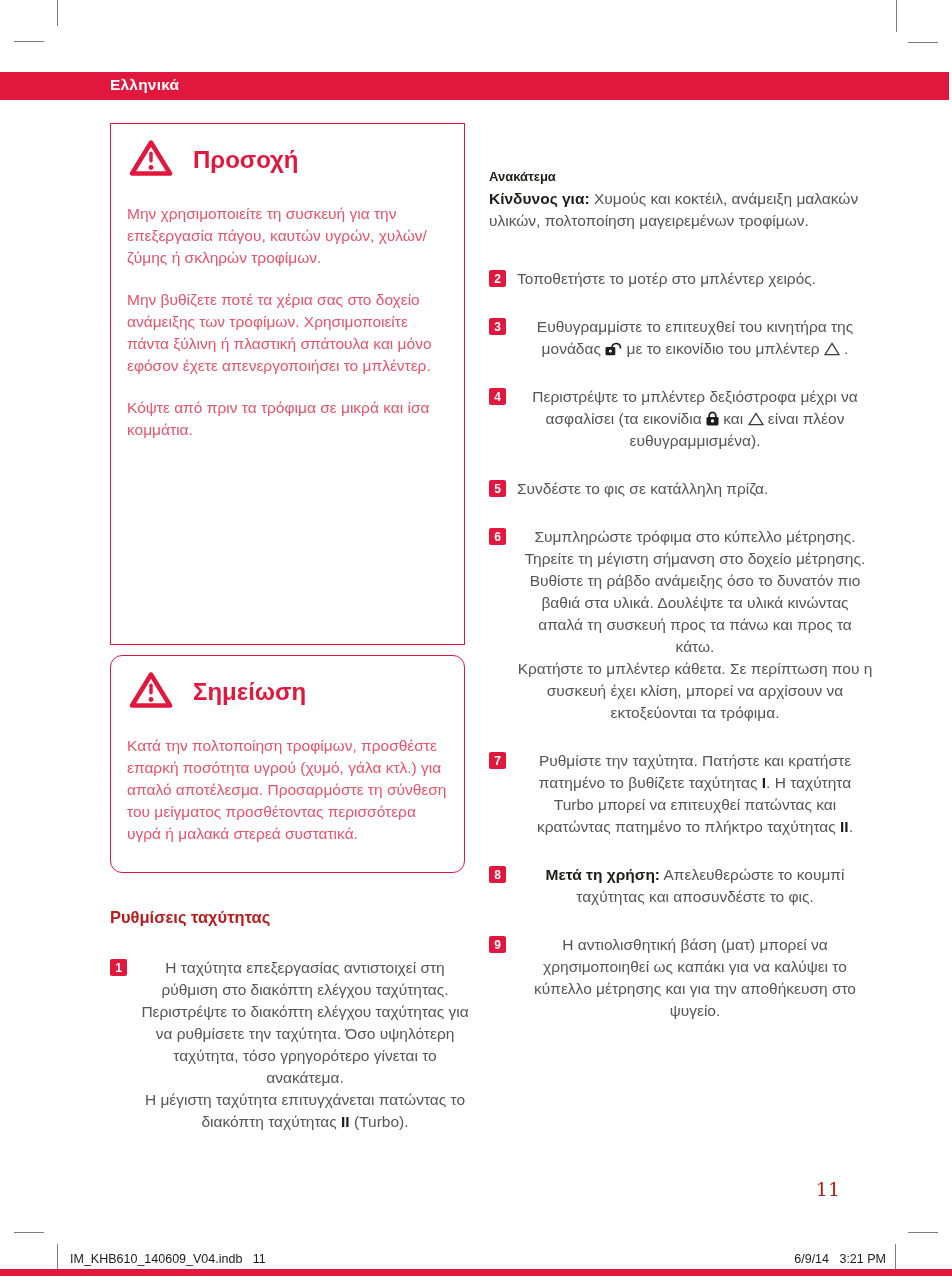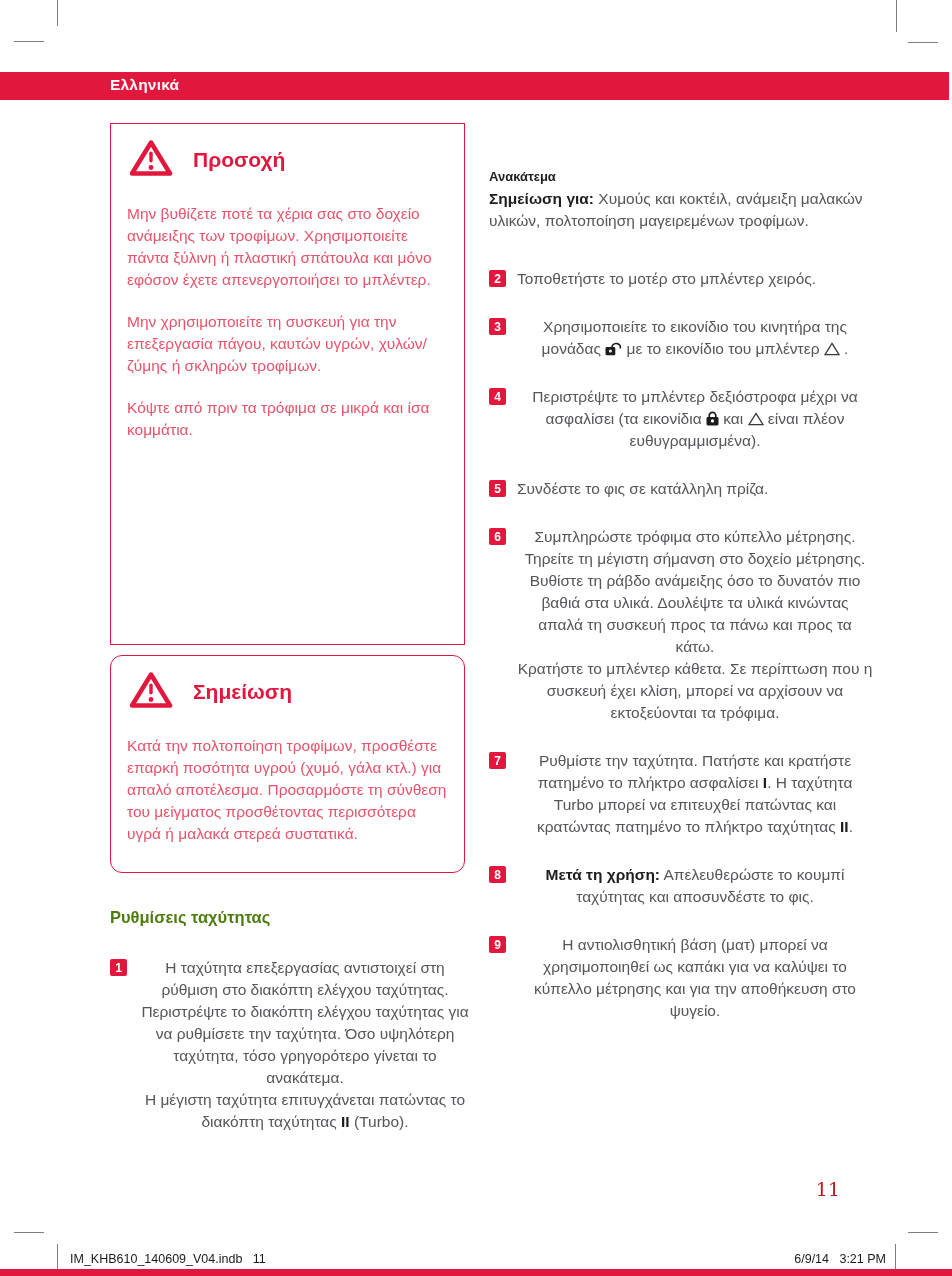--- a/index.html
+++ b/index.html
@@ -12,28 +12,28 @@
   
   .header-bar{position:absolute;left:0;top:72px;width:949px;height:28px;background:#E2173D;}
   .header-label{position:absolute;left:110px;top:4px;color:#fff;font-weight:bold;font-size:15.5px;letter-spacing:.2px;}
 
   
   .warn-box{position:absolute;left:110px;width:355px;border:1px solid #E2173D;background:#fff;
             box-sizing:border-box;padding:14px 16px 10px 16px;}
   .box-caution{top:123px;height:522px;}
   .box-note{top:655px;height:218px;border-radius:12px;}
   .box-head{display:flex;align-items:center;gap:20px;margin-bottom:21px;padding-left:2px;}
-  .box-title{color:#E2173D;font-weight:bold;font-size:21px;}
+  .box-title{color:#E2173D;font-weight:bold;font-size:24px;}
   .red-text .para{color:#E7536A;}
   .red-text .seg-bold{color:#E2173D;font-weight:bold;}
   .para{margin:0 0 20px 0;font-size:15.5px;line-height:22px;}
   .para:last-child{margin-bottom:0;}
 
   
-  .section-heading{position:absolute;left:110px;font-size:16.5px;font-weight:bold;color:#4d7c0f;text-align:right;}
+  .section-heading{position:absolute;left:110px;font-size:16.5px;font-weight:bold;color:#b91c1c;text-align:right;}
   .speed-heading{top:908px;}
   .speed-steps{position:absolute;left:110px;top:957px;width:362px;}
   .col-right{position:absolute;left:489px;top:122px;width:384px;}
   .blend-heading{font-size:13px;font-weight:bold;color:#1D1D1B;line-height:22px;margin-top:44px;}
   .intro .para{margin-bottom:0;}
   .dark-text .para,.step-text{color:#55555A;}
   .dark-text .seg-bold,.step-text .seg-bold{color:#1D1D1B;font-weight:bold;}
 
   
   .step{display:flex;gap:11px;margin-top:26px;}
@@ -75,22 +75,22 @@
       <span>
         <svg width="44" height="40" viewBox="0 0 44 40">
           <path d="M22 4.5 L41 35.5 H3 Z" fill="#ffffff" stroke="#E2173D" stroke-width="4.5" stroke-linejoin="round"></path>
           <rect x="20.3" y="13.5" width="3.4" height="11" rx="1.7" fill="#E2173D"></rect>
           <circle cx="22" cy="29.5" r="2.4" fill="#E2173D"></circle>
         </svg>
       </span>
       <span class="box-title">Προσοχή</span>
     </div>
     <div>
+        <p class="para"><span class="seg">Μην χρησιμοποιείτε τη συσκευή για την επεξεργασία πάγου, καυτών υγρών, χυλών/ζύμης ή σκληρών τροφίμων.</span></p>
         <p class="para"><span class="seg">Μην βυθίζετε ποτέ τα χέρια σας στο δοχείο ανάμειξης των τροφίμων. Χρησιμοποιείτε πάντα ξύλινη ή πλαστική σπάτουλα και μόνο εφόσον έχετε απενεργοποιήσει το μπλέντερ.</span></p>
-        <p class="para"><span class="seg">Μην χρησιμοποιείτε τη συσκευή για την επεξεργασία πάγου, καυτών υγρών, χυλών/ζύμης ή σκληρών τροφίμων.</span></p>
         <p class="para"><span class="seg">Κόψτε από πριν τα τρόφιμα σε μικρά και ίσα κομμάτια.</span></p>
       </div>
   </div>
 
   <div class="warn-box box-note red-text">
     <div class="box-head">
       <span>
         <svg width="44" height="40" viewBox="0 0 44 40">
           <path d="M22 4.5 L41 35.5 H3 Z" fill="#ffffff" stroke="#E2173D" stroke-width="4.5" stroke-linejoin="round"></path>
           <rect x="20.3" y="13.5" width="3.4" height="11" rx="1.7" fill="#E2173D"></rect>
@@ -108,30 +108,30 @@
   <div class="speed-steps dark-text">
       <div class="step">
         <div class="step-num">1</div>
         <div class="step-text"><span class="seg">Η ταχύτητα επεξεργασίας αντιστοιχεί στη ρύθμιση στο διακόπτη ελέγχου ταχύτητας. Περιστρέψτε το διακόπτη ελέγχου ταχύτητας για να ρυθμίσετε την ταχύτητα. Όσο υψηλότερη ταχύτητα, τόσο γρηγορότερο γίνεται το ανακάτεμα.</span><br><span class="seg">Η μέγιστη ταχύτητα επιτυγχάνεται πατώντας το διακόπτη ταχύτητας </span><span class="seg seg-bold">II</span><span class="seg"> (Turbo).</span></div>
       </div>
     </div>
 
   <div class="col-right dark-text">
     <div class="blend-heading">Ανακάτεμα</div>
     <div class="intro">
-        <p class="para"><span class="seg seg-bold">Σημείωση για:</span><span class="seg"> Χυμούς και κοκτέιλ, ανάμειξη μαλακών υλικών, πολτοποίηση μαγειρεμένων τροφίμων.</span></p>
+        <p class="para"><span class="seg seg-bold">Κίνδυνος για:</span><span class="seg"> Χυμούς και κοκτέιλ, ανάμειξη μαλακών υλικών, πολτοποίηση μαγειρεμένων τροφίμων.</span></p>
       </div>
     <div class="blend-steps">
         <div class="step">
           <div class="step-num">2</div>
           <div class="step-text"><span class="seg">Τοποθετήστε το μοτέρ στο μπλέντερ χειρός.</span></div>
         </div>
         <div class="step">
           <div class="step-num">3</div>
-          <div class="step-text"><span class="seg">Χρησιμοποιείτε το εικονίδιο του κινητήρα της μονάδας </span><span class="inline-icon"><svg width="17" height="15" viewBox="0 0 17 15">
+          <div class="step-text"><span class="seg">Ευθυγραμμίστε το επιτευχθεί του κινητήρα της μονάδας </span><span class="inline-icon"><svg width="17" height="15" viewBox="0 0 17 15">
                 <path d="M7 6.2 A4.3 4.3 0 0 1 15.4 5.6 L15.4 7.6" fill="none" stroke="#1d1d1b" stroke-width="1.6"></path>
                 <rect x="0.5" y="6" width="9.8" height="8.3" rx="1.4" fill="#1d1d1b"></rect>
                 <circle cx="5.4" cy="9.9" r="1.5" fill="#ffffff"></circle>
               </svg></span><span class="seg"> με το εικονίδιο του μπλέντερ </span><span class="inline-icon"><svg width="16" height="14" viewBox="0 0 16 14">
                 <path d="M8 1.4 L15 12.7 L1 12.7 Z" fill="none" stroke="#3a3a3c" stroke-width="1.3"></path>
               </svg></span><span class="seg"> .</span></div>
         </div>
         <div class="step">
           <div class="step-num">4</div>
           <div class="step-text"><span class="seg">Περιστρέψτε το μπλέντερ δεξιόστροφα μέχρι να ασφαλίσει (τα εικονίδια </span><span class="inline-icon"><svg width="13" height="15" viewBox="0 0 13 15">
@@ -145,21 +145,21 @@
         <div class="step">
           <div class="step-num">5</div>
           <div class="step-text"><span class="seg">Συνδέστε το φις σε κατάλληλη πρίζα.</span></div>
         </div>
         <div class="step">
           <div class="step-num">6</div>
           <div class="step-text"><span class="seg">Συμπληρώστε τρόφιμα στο κύπελλο μέτρησης.</span><br><span class="seg">Τηρείτε τη μέγιστη σήμανση στο δοχείο μέτρησης.</span><br><span class="seg">Βυθίστε τη ράβδο ανάμειξης όσο το δυνατόν πιο βαθιά στα υλικά. Δουλέψτε τα υλικά κινώντας απαλά τη συσκευή προς τα πάνω και προς τα κάτω.</span><br><span class="seg">Κρατήστε το μπλέντερ κάθετα. Σε περίπτωση που η συσκευή έχει κλίση, μπορεί να αρχίσουν να εκτοξεύονται τα τρόφιμα.</span></div>
         </div>
         <div class="step">
           <div class="step-num">7</div>
-          <div class="step-text"><span class="seg">Ρυθμίστε την ταχύτητα. Πατήστε και κρατήστε πατημένο το πλήκτρο ασφαλίσει </span><span class="seg seg-bold">I</span><span class="seg">. Η ταχύτητα Turbo μπορεί να επιτευχθεί πατώντας και κρατώντας πατημένο το πλήκτρο ταχύτητας </span><span class="seg seg-bold">II</span><span class="seg">.</span></div>
+          <div class="step-text"><span class="seg">Ρυθμίστε την ταχύτητα. Πατήστε και κρατήστε πατημένο το βυθίζετε ταχύτητας </span><span class="seg seg-bold">I</span><span class="seg">. Η ταχύτητα Turbo μπορεί να επιτευχθεί πατώντας και κρατώντας πατημένο το πλήκτρο ταχύτητας </span><span class="seg seg-bold">II</span><span class="seg">.</span></div>
         </div>
         <div class="step">
           <div class="step-num">8</div>
           <div class="step-text"><span class="seg seg-bold">Μετά τη χρήση:</span><span class="seg"> Απελευθερώστε το κουμπί ταχύτητας και αποσυνδέστε το φις.</span></div>
         </div>
         <div class="step">
           <div class="step-num">9</div>
           <div class="step-text"><span class="seg">Η αντιολισθητική βάση (ματ) μπορεί να χρησιμοποιηθεί ως καπάκι για να καλύψει το κύπελλο μέτρησης και για την αποθήκευση στο ψυγείο.</span></div>
         </div>
       </div>

